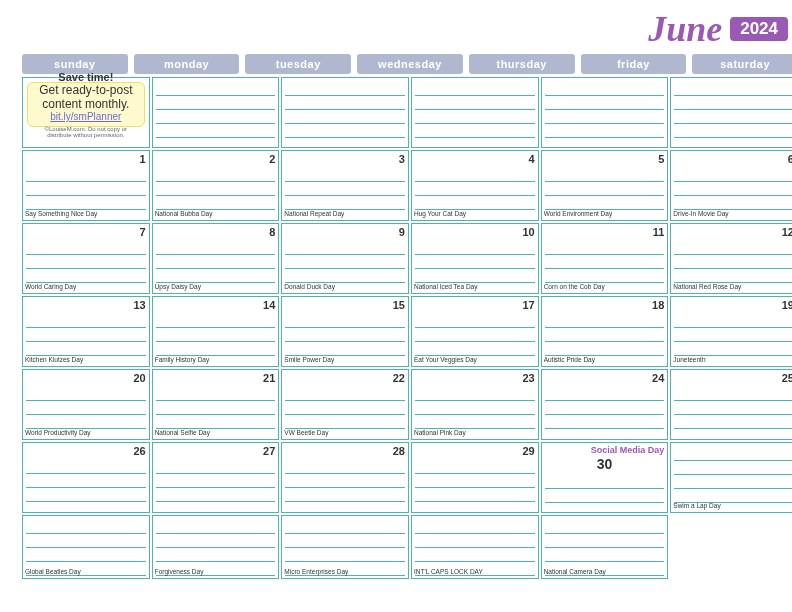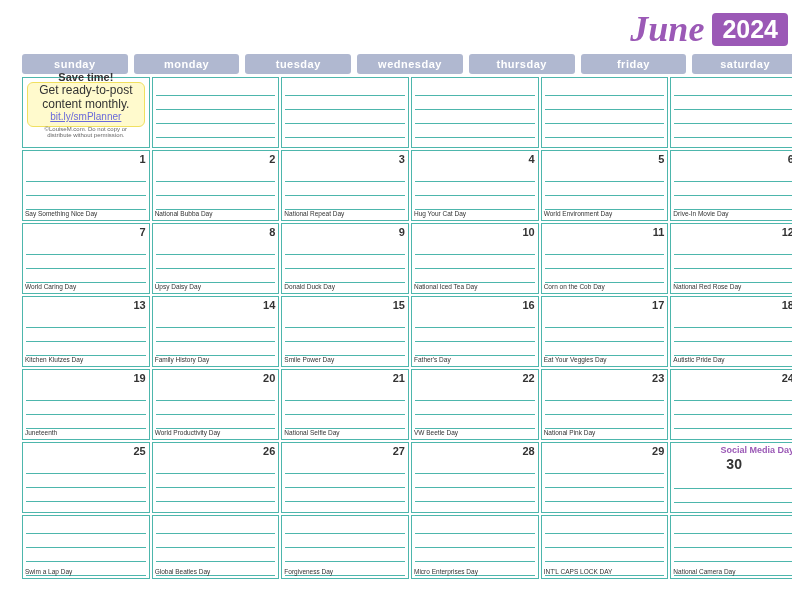--- a/index.html
+++ b/index.html
@@ -33,21 +33,21 @@
       font-size: 36px;
       font-weight: bold;
       color: #9b59b6;
       font-style: italic;
       font-family: Georgia, serif;
     }
 
     .year-badge {
       background: #9b59b6;
       color: #fff;
-      font-size: 25px;
+      font-size: 17px;
       font-weight: bold;
       padding: 2px 10px;
       border-radius: 4px;
       margin-left: 8px;
     }
 
     
     .day-headers {
       display: grid;
       grid-template-columns: repeat(7, 1fr);
@@ -369,30 +369,20 @@
         <div class="date-num">15</div>
         <div class="cell-lines">
           <div class="cell-line"></div>
           <div class="cell-line"></div>
           <div class="cell-line"></div>
           <div class="cell-line"></div>
         </div>
         <div class="event-label">Smile Power Day</div>
       </div>
       <div class="cal-cell">
-        <div class="date-num">16</div>
-        <div class="cell-lines">
-          <div class="cell-line"></div>
-          <div class="cell-line"></div>
-          <div class="cell-line"></div>
-          <div class="cell-line"></div>
-        </div>
-        <div class="event-label">Father's Day</div>
-      </div>
-      <div class="cal-cell">
         <div class="date-num">17</div>
         <div class="cell-lines">
           <div class="cell-line"></div>
           <div class="cell-line"></div>
           <div class="cell-line"></div>
           <div class="cell-line"></div>
         </div>
         <div class="event-label">Eat Your Veggies Day</div>
       </div>
       <div class="cal-cell">

